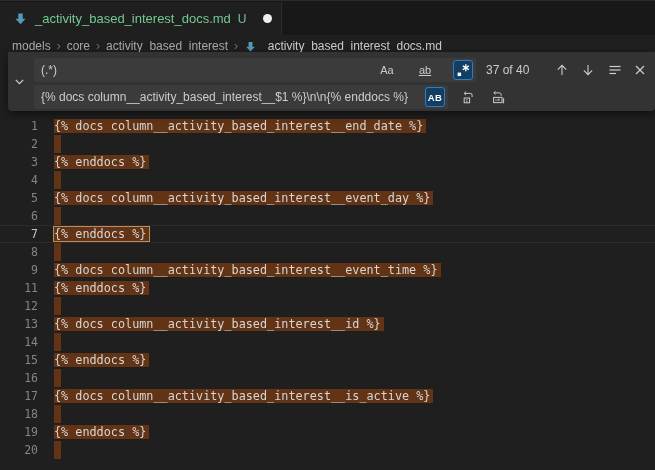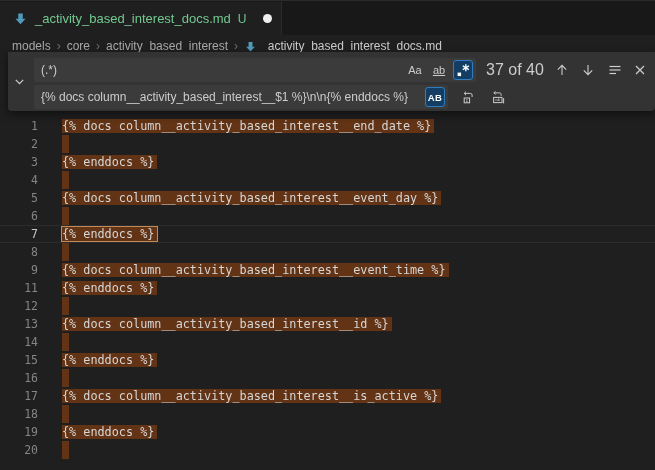--- a/index.html
+++ b/index.html
@@ -38,46 +38,46 @@
   .bc-item.last{color:#cccccc}
   .bc-sep{color:#6f6f6f;margin:0 6px;font-size:12px}
   .bc-icon{display:inline-flex;margin-right:4px}
   .bc-icon svg{width:13px;height:13px}
   
   #lines{position:absolute;top:117px;left:0;right:0}
   .line{display:flex;height:18px;font-family:"DejaVu Sans Mono",monospace;
     font-size:11.8px;line-height:18px;cursor:text}
   .ln{width:38px;text-align:right;color:#858585;flex:none;font-size:11.5px;cursor:pointer}
   .ln.active{color:#c6c6c6}
-  .code{margin-left:24px;white-space:pre;color:#d6d6d6}
+  .code{margin-left:16px;white-space:pre;color:#d6d6d6}
   .m{background:var(--match-bg);padding-right:3px}
   .m.nl{display:inline-block;width:7px;height:18px;padding:0;vertical-align:top}
   .m.cur{outline:1px solid var(--current-match-border);outline-offset:0px}
   .current-line{position:absolute;left:0;right:0;top:225px;height:18px;box-sizing:border-box;
     border-top:1px solid #2c2c2c;border-bottom:1px solid #2c2c2c}
   
   .findwidget{position:absolute;top:52px;left:8px;width:647px;height:59px;
     background:var(--widget-bg);border-radius:0 0 4px 4px;z-index:5;
     box-shadow:0 3px 8px rgba(0,0,0,.5)}
   .toggle{position:absolute;left:3px;top:21px;width:17px;height:17px;background:transparent;
     border:0;padding:0;cursor:pointer;color:#ccc}
   .inputbox{position:absolute;background:var(--input-bg);border-radius:2px;height:24px;box-sizing:border-box}
   .searchbox{left:26px;top:6px;width:442px}
   .replacebox{left:26px;top:33px;width:414px}
   .inputbox input{position:absolute;inset:0;width:100%;height:100%;background:transparent;border:0;outline:none;
     color:#cccccc;font:12px "Liberation Sans",sans-serif;padding:0 26px 0 7px;box-sizing:border-box}
   .searchbox input{padding-right:70px}
-  .opts{position:absolute;right:3px;top:2px;display:flex;gap:4px}
+  .opts{position:absolute;right:3px;top:2px;display:flex;gap:18px}
   .opt{width:20px;height:20px;border:1px solid transparent;background:transparent;color:#cccccc;
     font:11px "Liberation Sans",sans-serif;border-radius:3px;display:flex;align-items:center;
     justify-content:center;padding:0;box-sizing:border-box;cursor:pointer}
   .opt .ww-label{text-decoration:underline}
   .opt.active{background:var(--option-active-bg);border-color:var(--accent)}
   .opt.abbtn{position:absolute;right:3px;top:2px;font-weight:700;font-size:9.5px;color:#ffffff;letter-spacing:.3px}
-  .count{position:absolute;left:478px;top:6px;height:24px;line-height:24px;font-size:16px;color:#cccccc;white-space:nowrap}
+  .count{position:absolute;left:478px;top:6px;height:24px;line-height:24px;font-size:12px;color:#cccccc;white-space:nowrap}
   .icobtn{position:absolute;width:18px;height:18px;background:transparent;border:0;padding:0;cursor:pointer}
   .icobtn svg{width:16px;height:16px;display:block;margin:1px}
   #btn-prev{left:545px;top:9px}
   #btn-next{left:571px;top:9px}
   #btn-sel{left:598px;top:9px}
   #btn-close{left:623px;top:9px}
   #btn-replace{left:452px;top:36px}
   #btn-replace-all{left:482px;top:36px}
 </style>
 </head>

